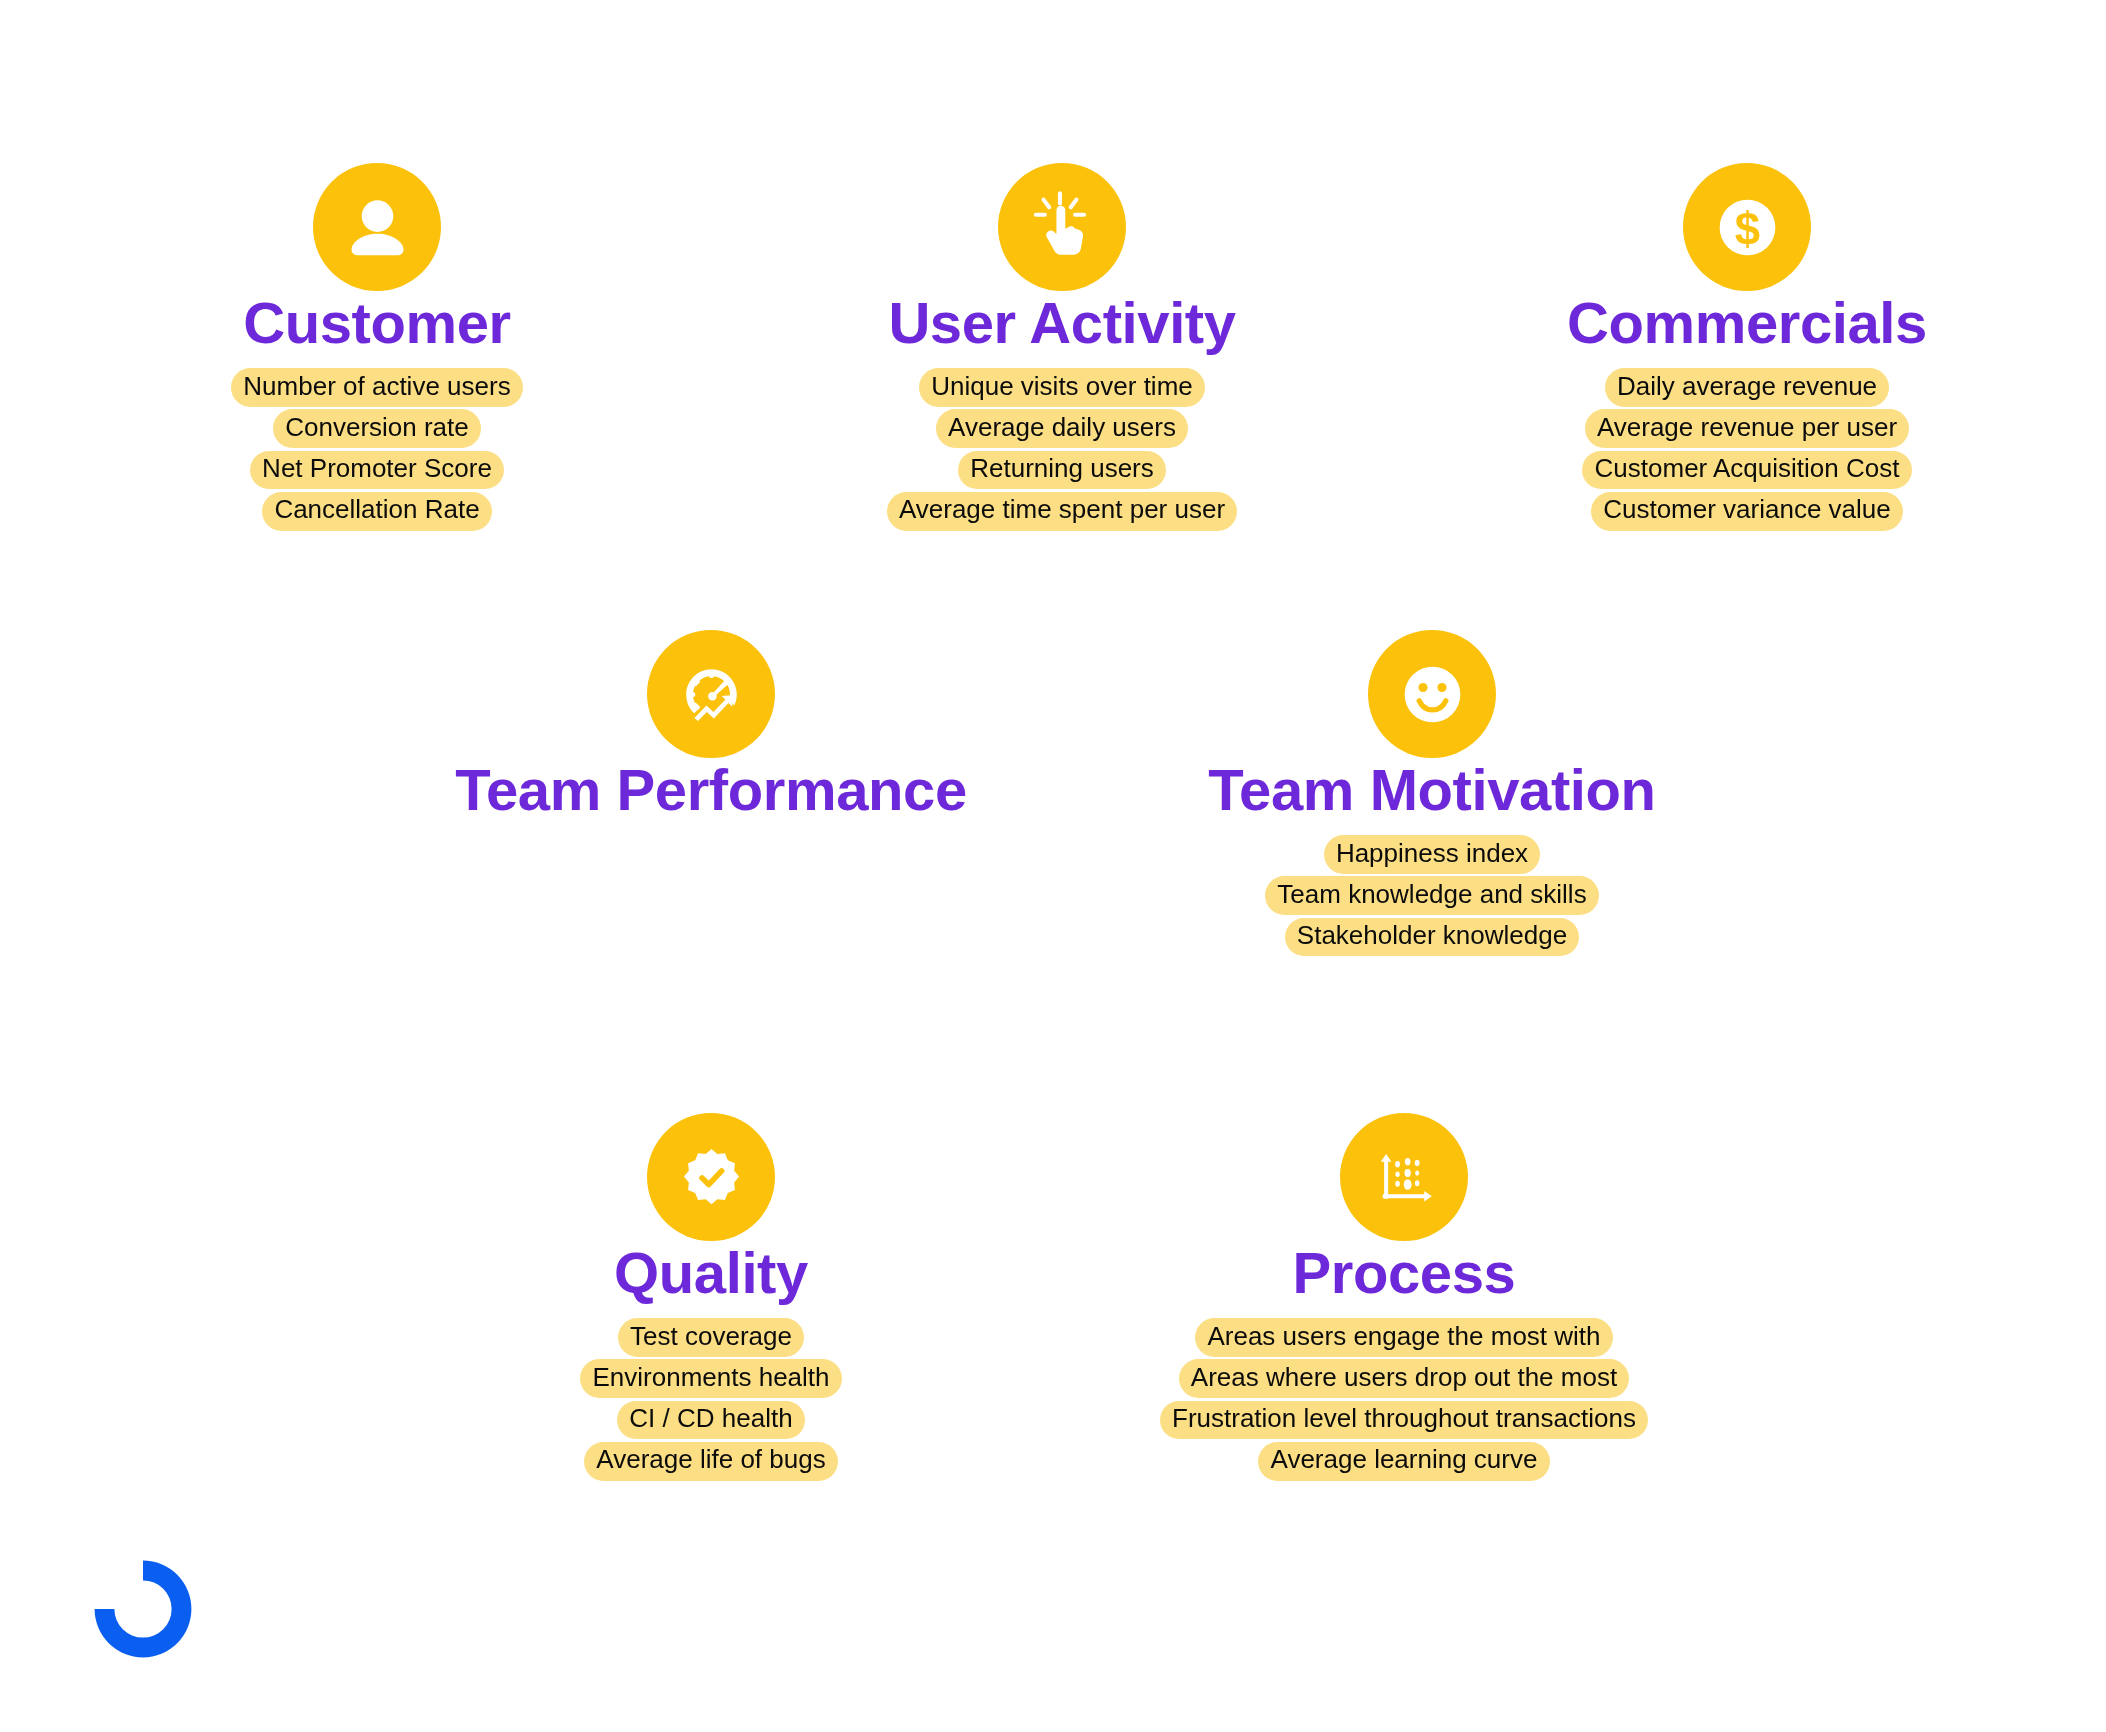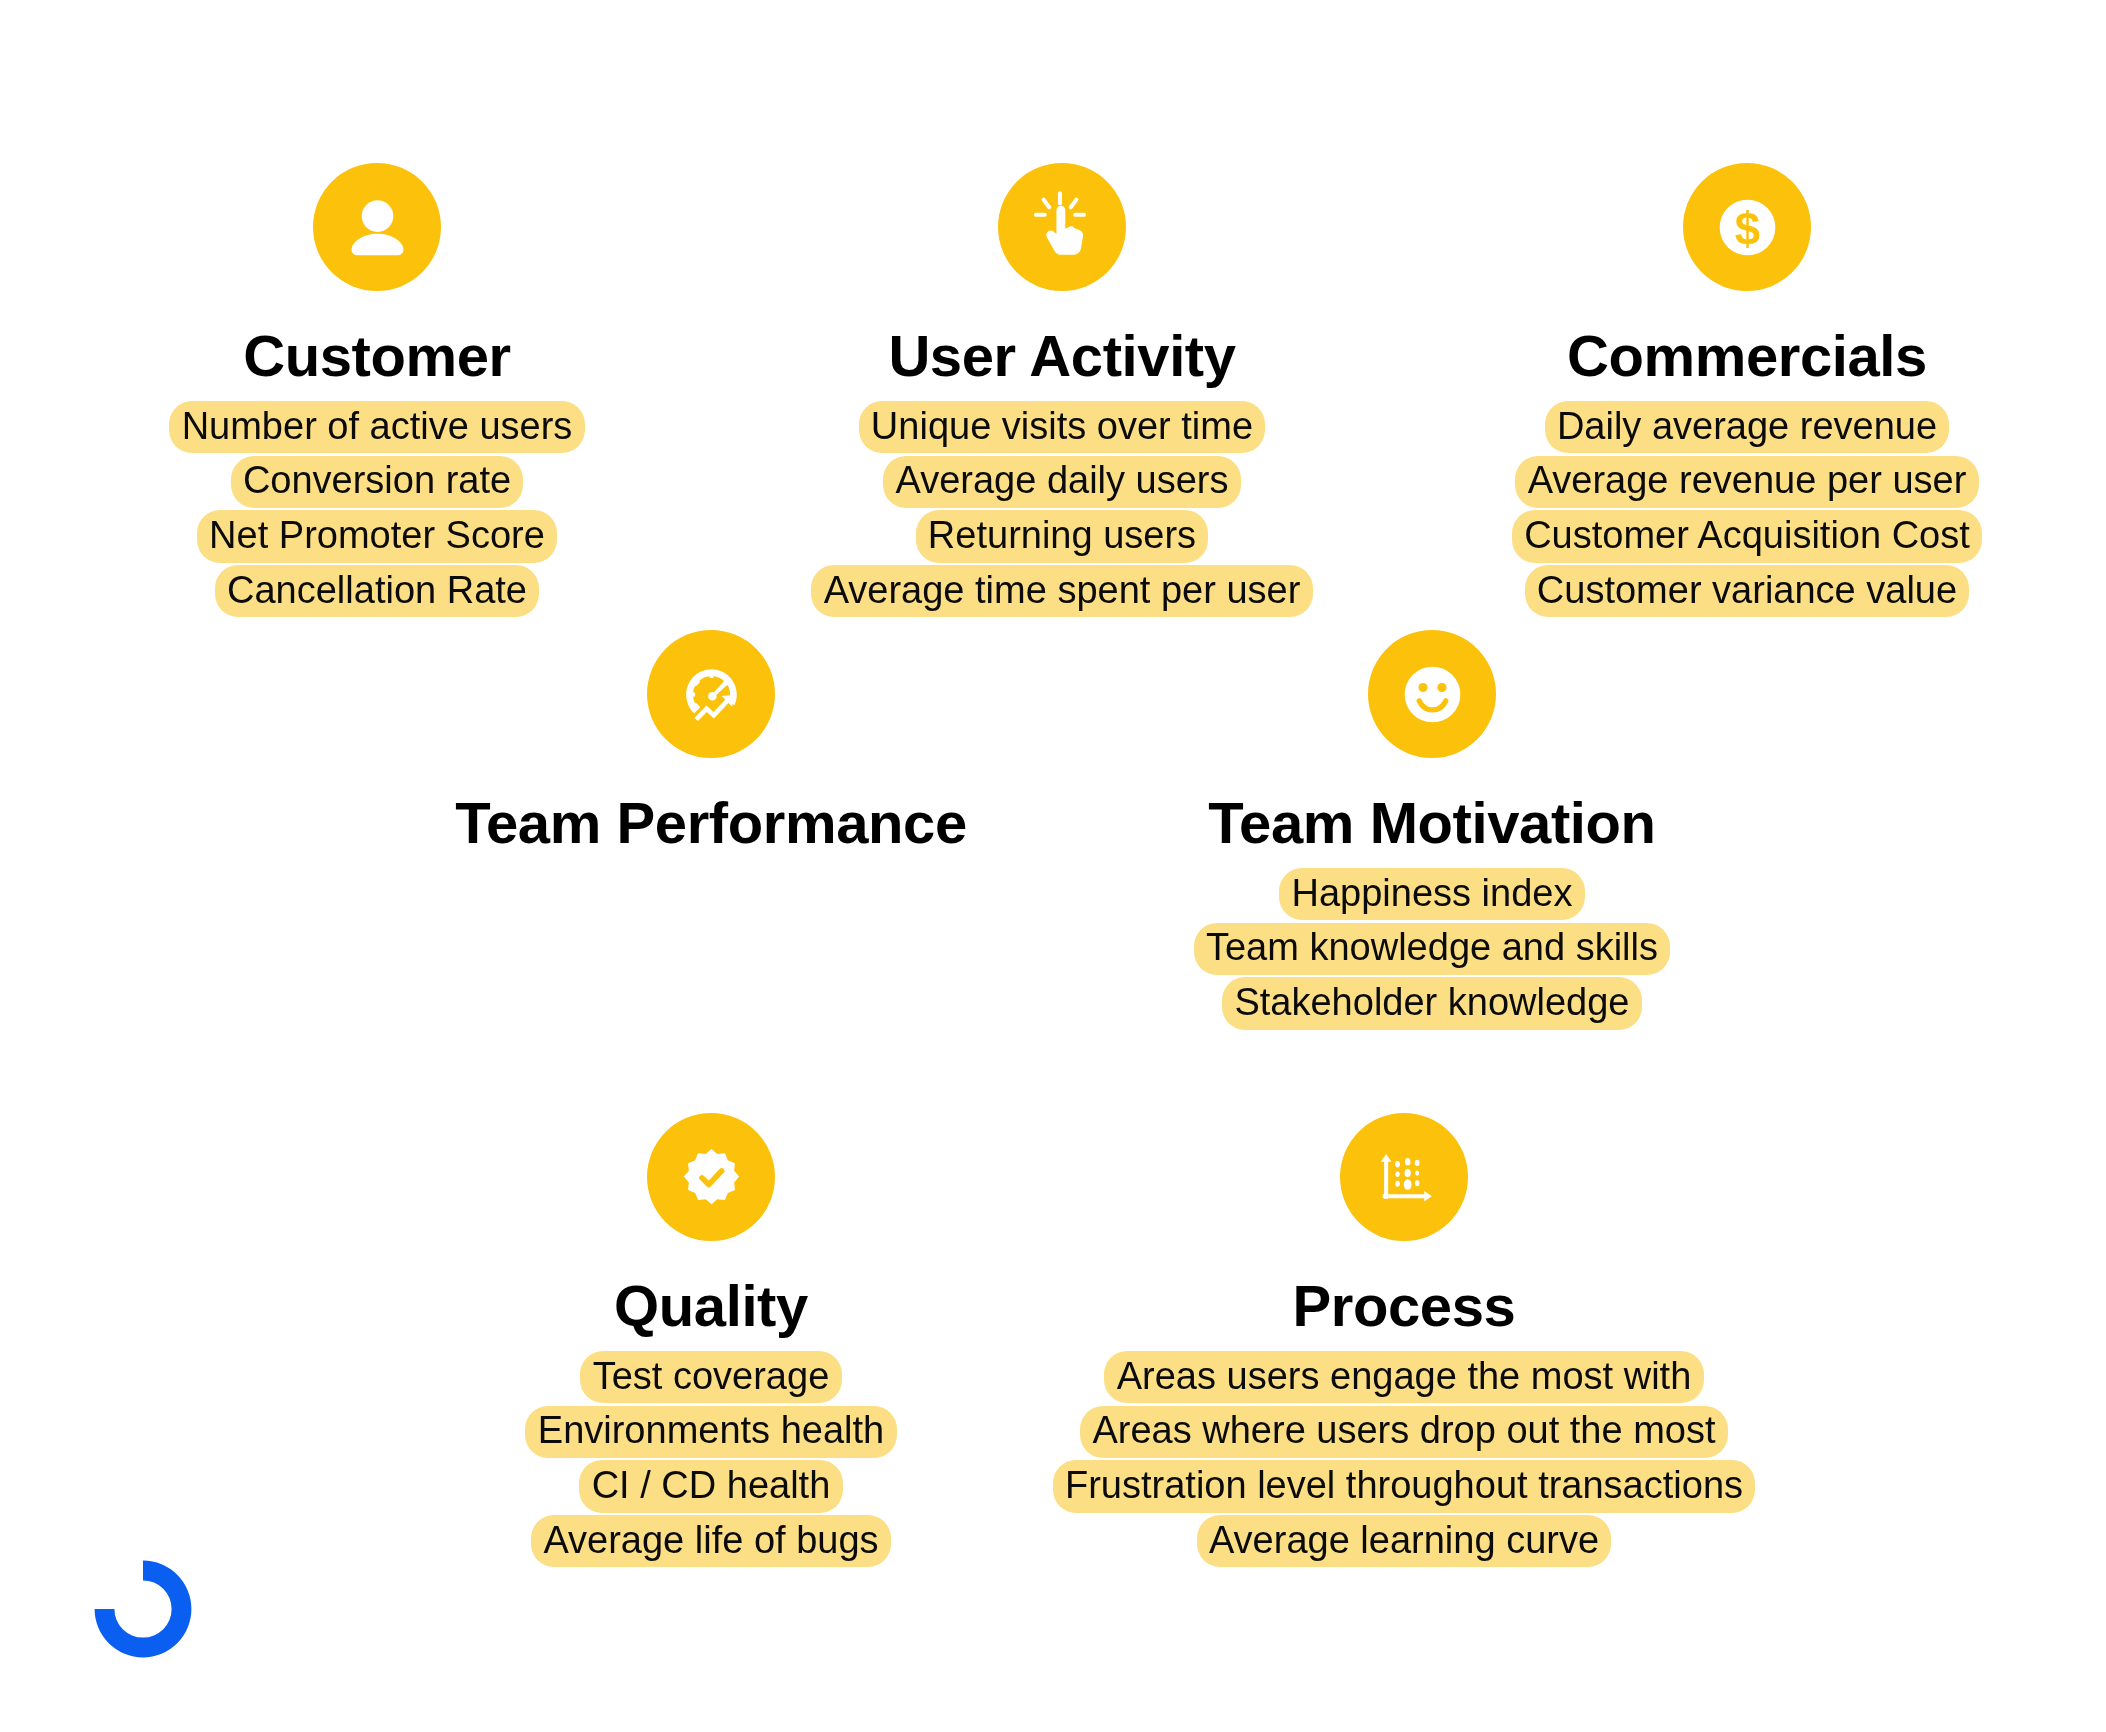--- a/index.html
+++ b/index.html
@@ -35,42 +35,42 @@
     border-radius: 50%;
     background: #FBC10B;
     display: flex;
     align-items: center;
     justify-content: center;
     flex: none;
   }
   .icon-badge svg { display: block; }
 
   .cat-title {
-    margin-top: 36px;
+    margin-top: 3px;
     font-size: 58px;
     font-weight: bold;
-    color: #000000;
+    color: #6d28d9;
     letter-spacing: -0.4px;
     line-height: 1.0;
     white-space: nowrap;
     text-align: center;
   }
 
   .cat-list {
     margin-top: 16px;
     display: flex;
     flex-direction: column;
     align-items: center;
     gap: 2.6px;
   }
 
   .cat-item {
     background: #FCDF84;
     color: #0B0B0B;
-    font-size: 38px;
+    font-size: 26px;
     line-height: 1.12;
     padding: 3.5px 12.3px 6.1px 12.3px;
     border-radius: 23px;
     white-space: nowrap;
     text-align: center;
   }
 
   
   .cat-customer        { left: 105px;  top: 163px;  width: 544px; }
   .cat-user-activity   { left: 790px;  top: 163px;  width: 544px; }

